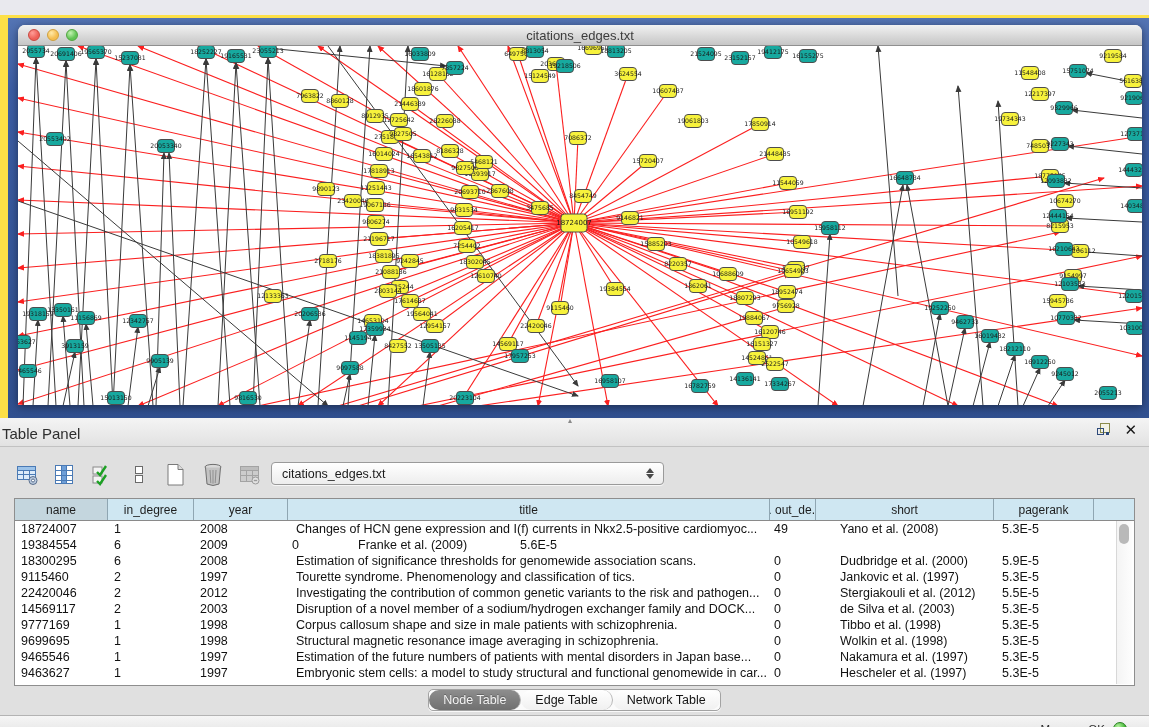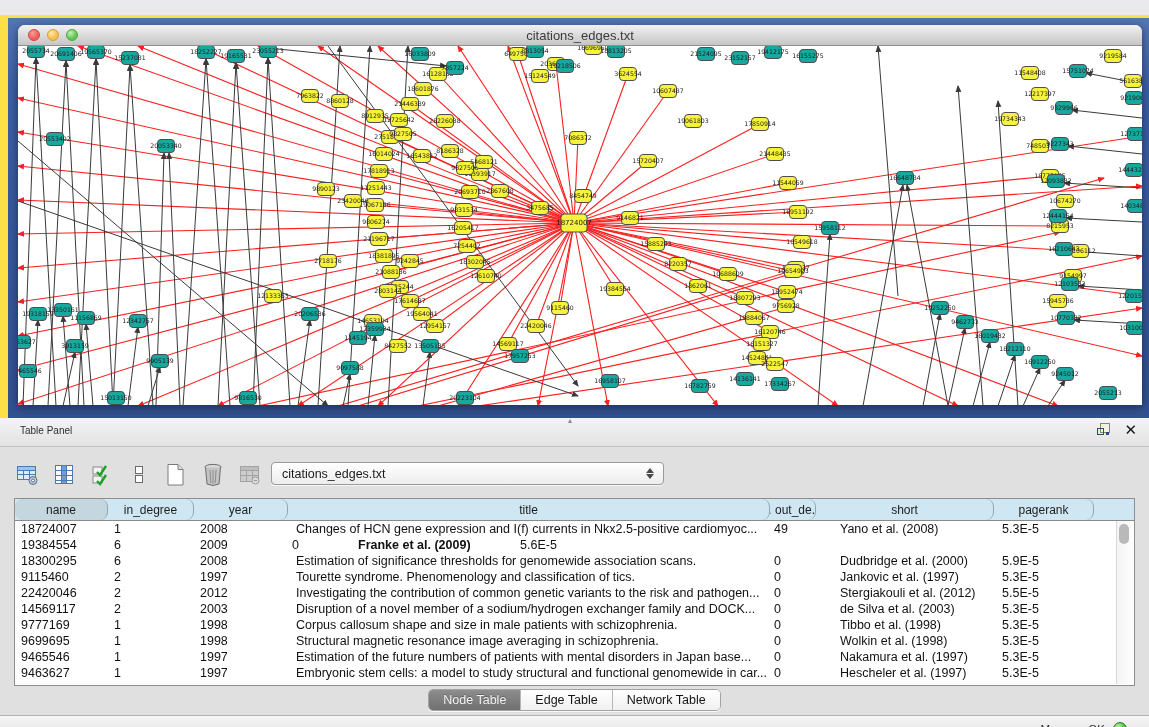--- a/index.html
+++ b/index.html
@@ -22,21 +22,21 @@
   .light.yellow{background:radial-gradient(circle at 35% 30%,#ffe9a8,#f5bd4f 60%);border:1px solid #cf9f3c;}
   .light.green{background:radial-gradient(circle at 35% 30%,#c4f2b2,#61c454 60%);border:1px solid #50a43f;}
   .net-canvas{position:relative;width:1124px;height:360px;background:#ffffff;}
   .net-canvas svg{display:block;}
   .net-canvas svg text{font-family:"DejaVu Sans",sans-serif;}
 
   
   .table-panel{position:absolute;left:0;top:403px;width:1149px;height:297px;background:#e0e0e0;}
   .panel-header{position:relative;height:28px;background:linear-gradient(180deg,#f4f4f4,#e2e2e2);
     border-bottom:1px solid #c2c2c2;}
-  .panel-title{position:absolute;left:20px;top:7px;font-size:10px;color:#2e2e2e;}
+  .panel-title{position:absolute;left:2px;top:7px;font-size:15px;color:#2e2e2e;}
   .panel-grip{position:absolute;left:568px;top:-2px;font-size:8px;color:#8a8a8a;}
   .panel-btns{position:absolute;right:12px;top:5px;display:flex;gap:14px;align-items:center;}
   .float-icon{position:relative;width:13px;height:13px;}
   .float-icon .sq1{position:absolute;left:3px;top:0;width:8px;height:8px;border:1.5px solid #8a8a4a;background:#f2f2e4;}
   .float-icon .sq2{position:absolute;left:0;top:5px;width:5px;height:5px;border:1.5px solid #2e4a7a;}
   .float-icon .sq3{position:absolute;left:9px;top:9px;width:3px;height:3px;background:#2e4a7a;}
   .close-x{font-size:15px;font-weight:bold;color:#141414;line-height:13px;}
 
   
   .tp-toolbar{position:absolute;left:14px;top:40px;height:34px;display:flex;align-items:center;gap:9px;}
@@ -50,37 +50,37 @@
   .tbl-select .val{flex:1;font-size:12.5px;color:#1a1a1a;padding-left:10px;}
   .stepper{width:18px;display:flex;flex-direction:column;align-items:center;gap:1px;padding-right:4px;}
   .tri-up{width:0;height:0;border-left:4px solid transparent;border-right:4px solid transparent;border-bottom:5px solid #4a4a4a;}
   .tri-dn{width:0;height:0;border-left:4px solid transparent;border-right:4px solid transparent;border-top:5px solid #4a4a4a;}
 
   
   .tbl-box{position:absolute;left:14px;top:80px;width:1121px;height:188px;background:#ffffff;
     border:1px solid #8e8e8e;box-sizing:border-box;overflow:hidden;}
   .tbl-header{display:flex;height:21px;border-bottom:1px solid #8a8a8a;background:#cfe7f2;}
   .th{box-sizing:border-box;border-right:1px solid #8fa6b2;display:flex;align-items:center;
-    justify-content:center;font-size:12px;color:#1d1d1d;background:#cfe7f2;white-space:nowrap;overflow:hidden;border-radius:8px;}
+    justify-content:center;font-size:12px;color:#1d1d1d;background:#cfe7f2;white-space:nowrap;overflow:hidden;}
   .th.first{background:#c4d6de;}
   .th .sort-tri{font-size:10px;margin-right:4px;color:#16323c;}
   .tbl-body .tr{display:flex;height:16px;background:#fff;}
   .td{box-sizing:border-box;font-size:12.5px;color:#111;white-space:nowrap;overflow:hidden;
     display:flex;align-items:center;}
   
   .vscroll{position:absolute;right:2px;top:22px;width:15px;height:163px;background:linear-gradient(90deg,#f4f4f4,#fdfdfd);
     border-left:1px solid #d8d8d8;}
   .vthumb{position:absolute;left:2px;top:3px;width:10px;height:20px;border-radius:5px;background:#b9b9b9;}
 
   
   .tabs-row{position:absolute;left:0;top:271px;width:1149px;display:flex;justify-content:center;}
   .seg{display:flex;border:1px solid #a3a3a3;border-radius:5px;overflow:hidden;height:20px;
     background:#fbfbfb;box-shadow:0 1px 0 rgba(255,255,255,.8);}
   .seg .tab{display:flex;align-items:center;padding:0 14px;font-size:12.5px;color:#141414;
-    background:linear-gradient(180deg,#ffffff,#f0f0f0);border-right:1px solid #b6b6b6;}
+    background:linear-gradient(180deg,#ffffff,#f0f0f0);border-right:1px solid #b6b6b6;border-radius:10px;}
   .seg .tab:last-child{border-right:none;}
   .seg .tab.active{background:linear-gradient(180deg,#8d8d8d,#707070);color:#f3f3f3;
     text-shadow:0 -1px 0 rgba(0,0,0,.25);}
 
   
   .status-bar{position:absolute;left:0;top:700px;width:1149px;height:27px;
     background:linear-gradient(180deg,#f6f6f6,#dcdcdc);border-top:1px solid #b3b3b3;}
   .mem{position:absolute;right:44px;top:7px;font-size:11.5px;color:#2b2b2b;}
   .led{position:absolute;right:22px;top:6px;width:14px;height:14px;border-radius:50%;
     background:radial-gradient(circle at 35% 30%,#b9f3a4,#35b02a 65%);border:1px solid #2a7d22;box-sizing:border-box;}
@@ -971,21 +971,21 @@
             <div class="td" style="width: 482px; padding-left: 8px;">Changes of HCN gene expression and I(f) currents in Nkx2.5-positive cardiomyoc...</div>
             <div class="td" style="width: 46px; padding-left: 4px;">49</div>
             <div class="td" style="width: 178px; padding-left: 24px;">Yano et al. (2008)</div>
             <div class="td" style="width: 100px; padding-left: 8px;">5.3E-5</div>
           </div>
           <div class="tr">
             <div class="td" style="width: 93px; padding-left: 6px;">19384554</div>
             <div class="td" style="width: 86px; padding-left: 6px;">6</div>
             <div class="td" style="width: 94px; padding-left: 6px;">2009</div>
             <div class="td" style="width: 46px; padding-left: 4px;">0</div>
-            <div class="td" style="width: 178px; padding-left: 24px; font-weight: bold;">Franke et al. (2009)</div>
+            <div class="td" style="width: 178px; padding-left: 24px;">Franke et al. (2009)</div>
             <div class="td" style="width: 100px; padding-left: 8px;">5.6E-5</div>
           </div>
           <div class="tr">
             <div class="td" style="width: 93px; padding-left: 6px;">18300295</div>
             <div class="td" style="width: 86px; padding-left: 6px;">6</div>
             <div class="td" style="width: 94px; padding-left: 6px;">2008</div>
             <div class="td" style="width: 482px; padding-left: 8px;">Estimation of significance thresholds for genomewide association scans.</div>
             <div class="td" style="width: 46px; padding-left: 4px;">0</div>
             <div class="td" style="width: 178px; padding-left: 24px;">Dudbridge et al. (2000)</div>
             <div class="td" style="width: 100px; padding-left: 8px;">5.9E-5</div>

